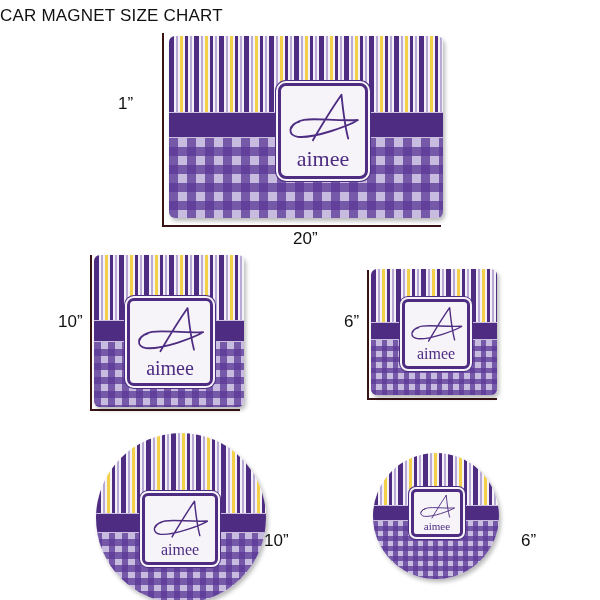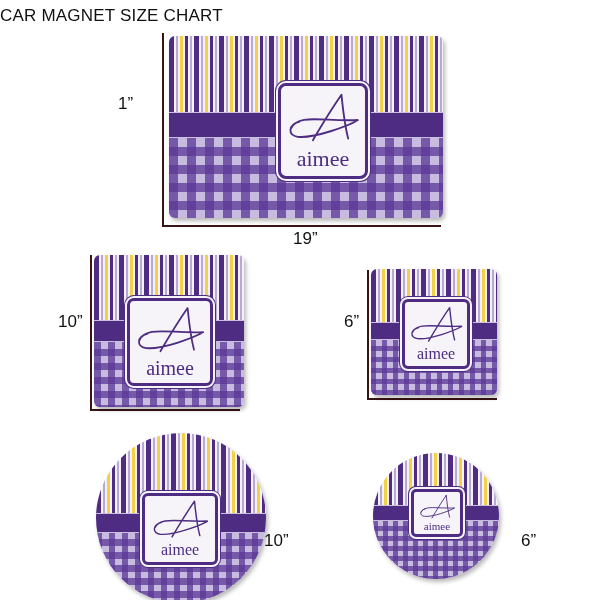--- a/index.html
+++ b/index.html
@@ -34,21 +34,21 @@
   .mono-name{font-family:"Liberation Serif",serif;color:#4d2c82;line-height:1;position:relative;text-align:right;}
 </style>
 </head>
 <body>
 
 <div class="title">CAR MAGNET SIZE CHART</div>
 
 <div class="vline" style="left:162px;top:33px;height:194px;"></div>
 <div class="hline" style="left:163px;top:225px;width:278px;"></div>
 <div class="dim" style="left:118px;top:94px;">1”</div>
-<div class="dim" style="left:293px;top:229px;">19”</div>
+<div class="dim" style="left:293px;top:229px;">20”</div>
 <div class="magnet rect" style="left:169px;top:36px;width:274px;height:182px;">
   <div class="stripes" style="height:76px;"></div>
   <div class="band" style="top:76px;height:24px;"></div>
   <div class="gingham" style="top:102px;background-size:18px 18px;"></div>
   <div class="monogram" style="left:109px;top:47px;width:84px;height:90px;border-radius:8px;">
     <svg class="mono-letter" viewBox="0 0 100 70">
         <path d="M72 8 C60 25 48 45 38 62 M72 8 C74 28 76 45 80 60 M12 48 C20 30 50 40 92 38 C80 45 40 60 20 58 C8 56 8 44 22 40" fill="none" stroke="#4d2c82" stroke-width="2.2" stroke-linecap="round"></path>
       </svg>
     <span class="mono-name" style="font-size:22px;margin-bottom:6px;">aimee</span>
   </div>

